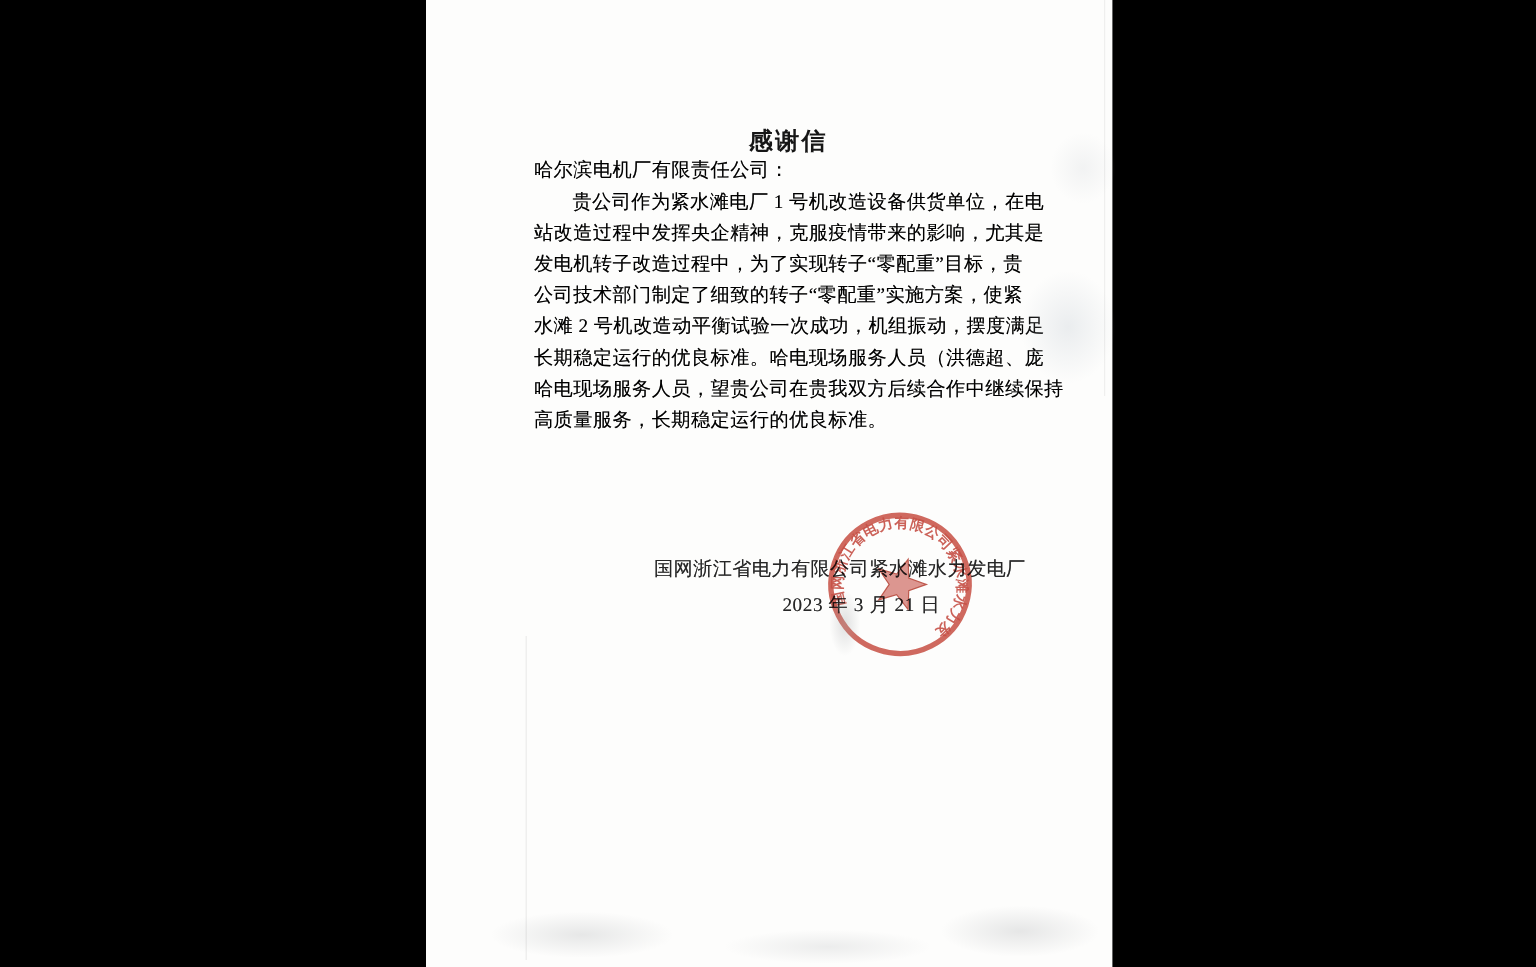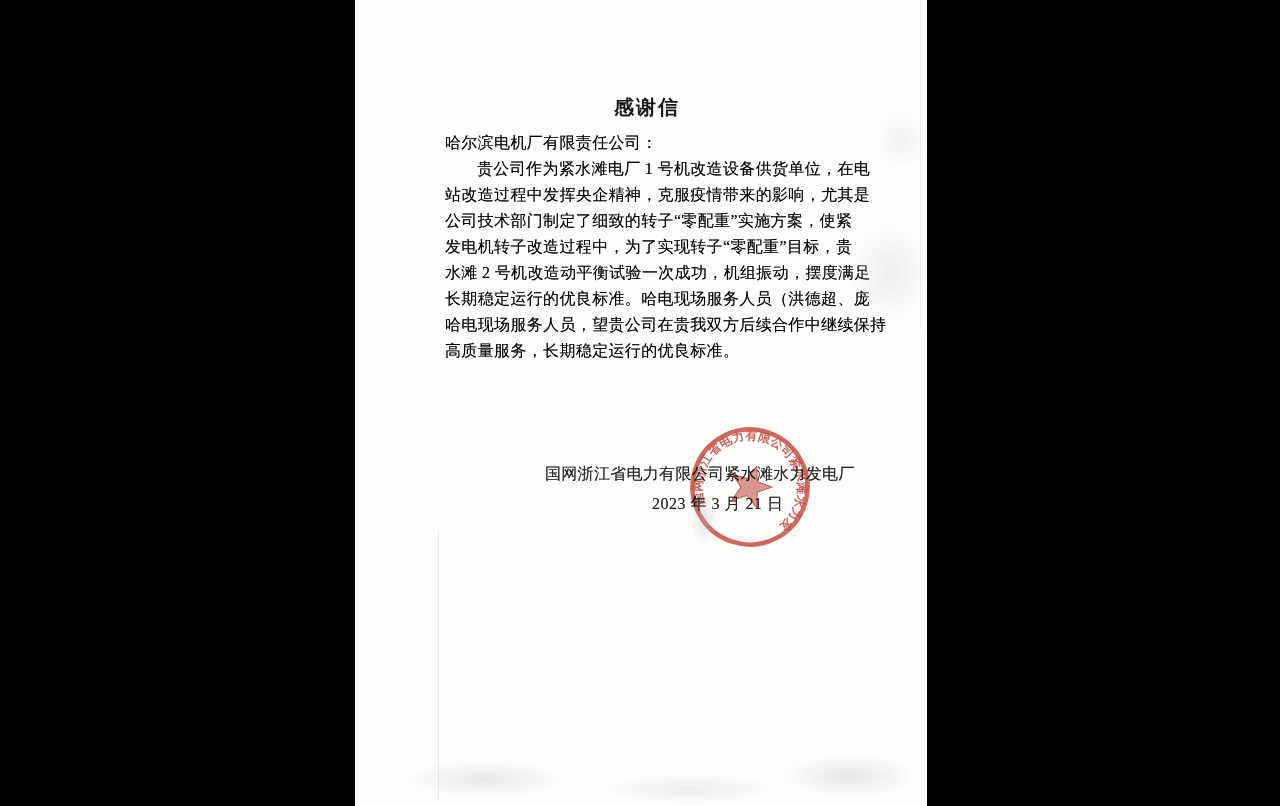--- a/index.html
+++ b/index.html
@@ -17,21 +17,21 @@
   .page {
     position: absolute;
     left: 355px; top: 0;
     width: 572px; height: 806px;
     background: #fdfdfc;
   }
   .title {
     position: absolute;
     left: 0; top: 88px;
     width: 100%;
-    margin: 6px;
+    margin: 16px;
     text-align: center;
     font-family: "Liberation Sans", "DejaVu Sans", sans-serif;
     font-size: 20px;
     font-weight: 700;
     letter-spacing: 2px;
     color: #161616;
   }
   .letter-body {
     position: absolute;
     left: 90px; top: 130px;
@@ -124,22 +124,22 @@
 
 <div class="stage">
   <div class="page">
 
     <h1 class="title">感谢信</h1>
 
     <div class="letter-body">
       <div class="line">哈尔滨电机厂有限责任公司：</div>
       <div class="line indent">贵公司作为紧水滩电厂 1 号机改造设备供货单位，在电</div>
       <div class="line">站改造过程中发挥央企精神，克服疫情带来的影响，尤其是</div>
+      <div class="line">发电机转子改造过程中，为了实现转子“零配重”目标，贵</div>
       <div class="line">公司技术部门制定了细致的转子“零配重”实施方案，使紧</div>
-      <div class="line">发电机转子改造过程中，为了实现转子“零配重”目标，贵</div>
       <div class="line">水滩 2 号机改造动平衡试验一次成功，机组振动，摆度满足</div>
       <div class="line">长期稳定运行的优良标准。哈电现场服务人员（洪德超、庞</div>
       <div class="line">哈电现场服务人员，望贵公司在贵我双方后续合作中继续保持</div>
       <div class="line">高质量服务，长期稳定运行的优良标准。</div>
     </div>
 
     <div class="signature">国网浙江省电力有限公司紧水滩水力发电厂</div>
     <div class="date">2023 年 3 月 21 日</div>
 
     <svg class="stamp" viewBox="-70 -70 140 140">

